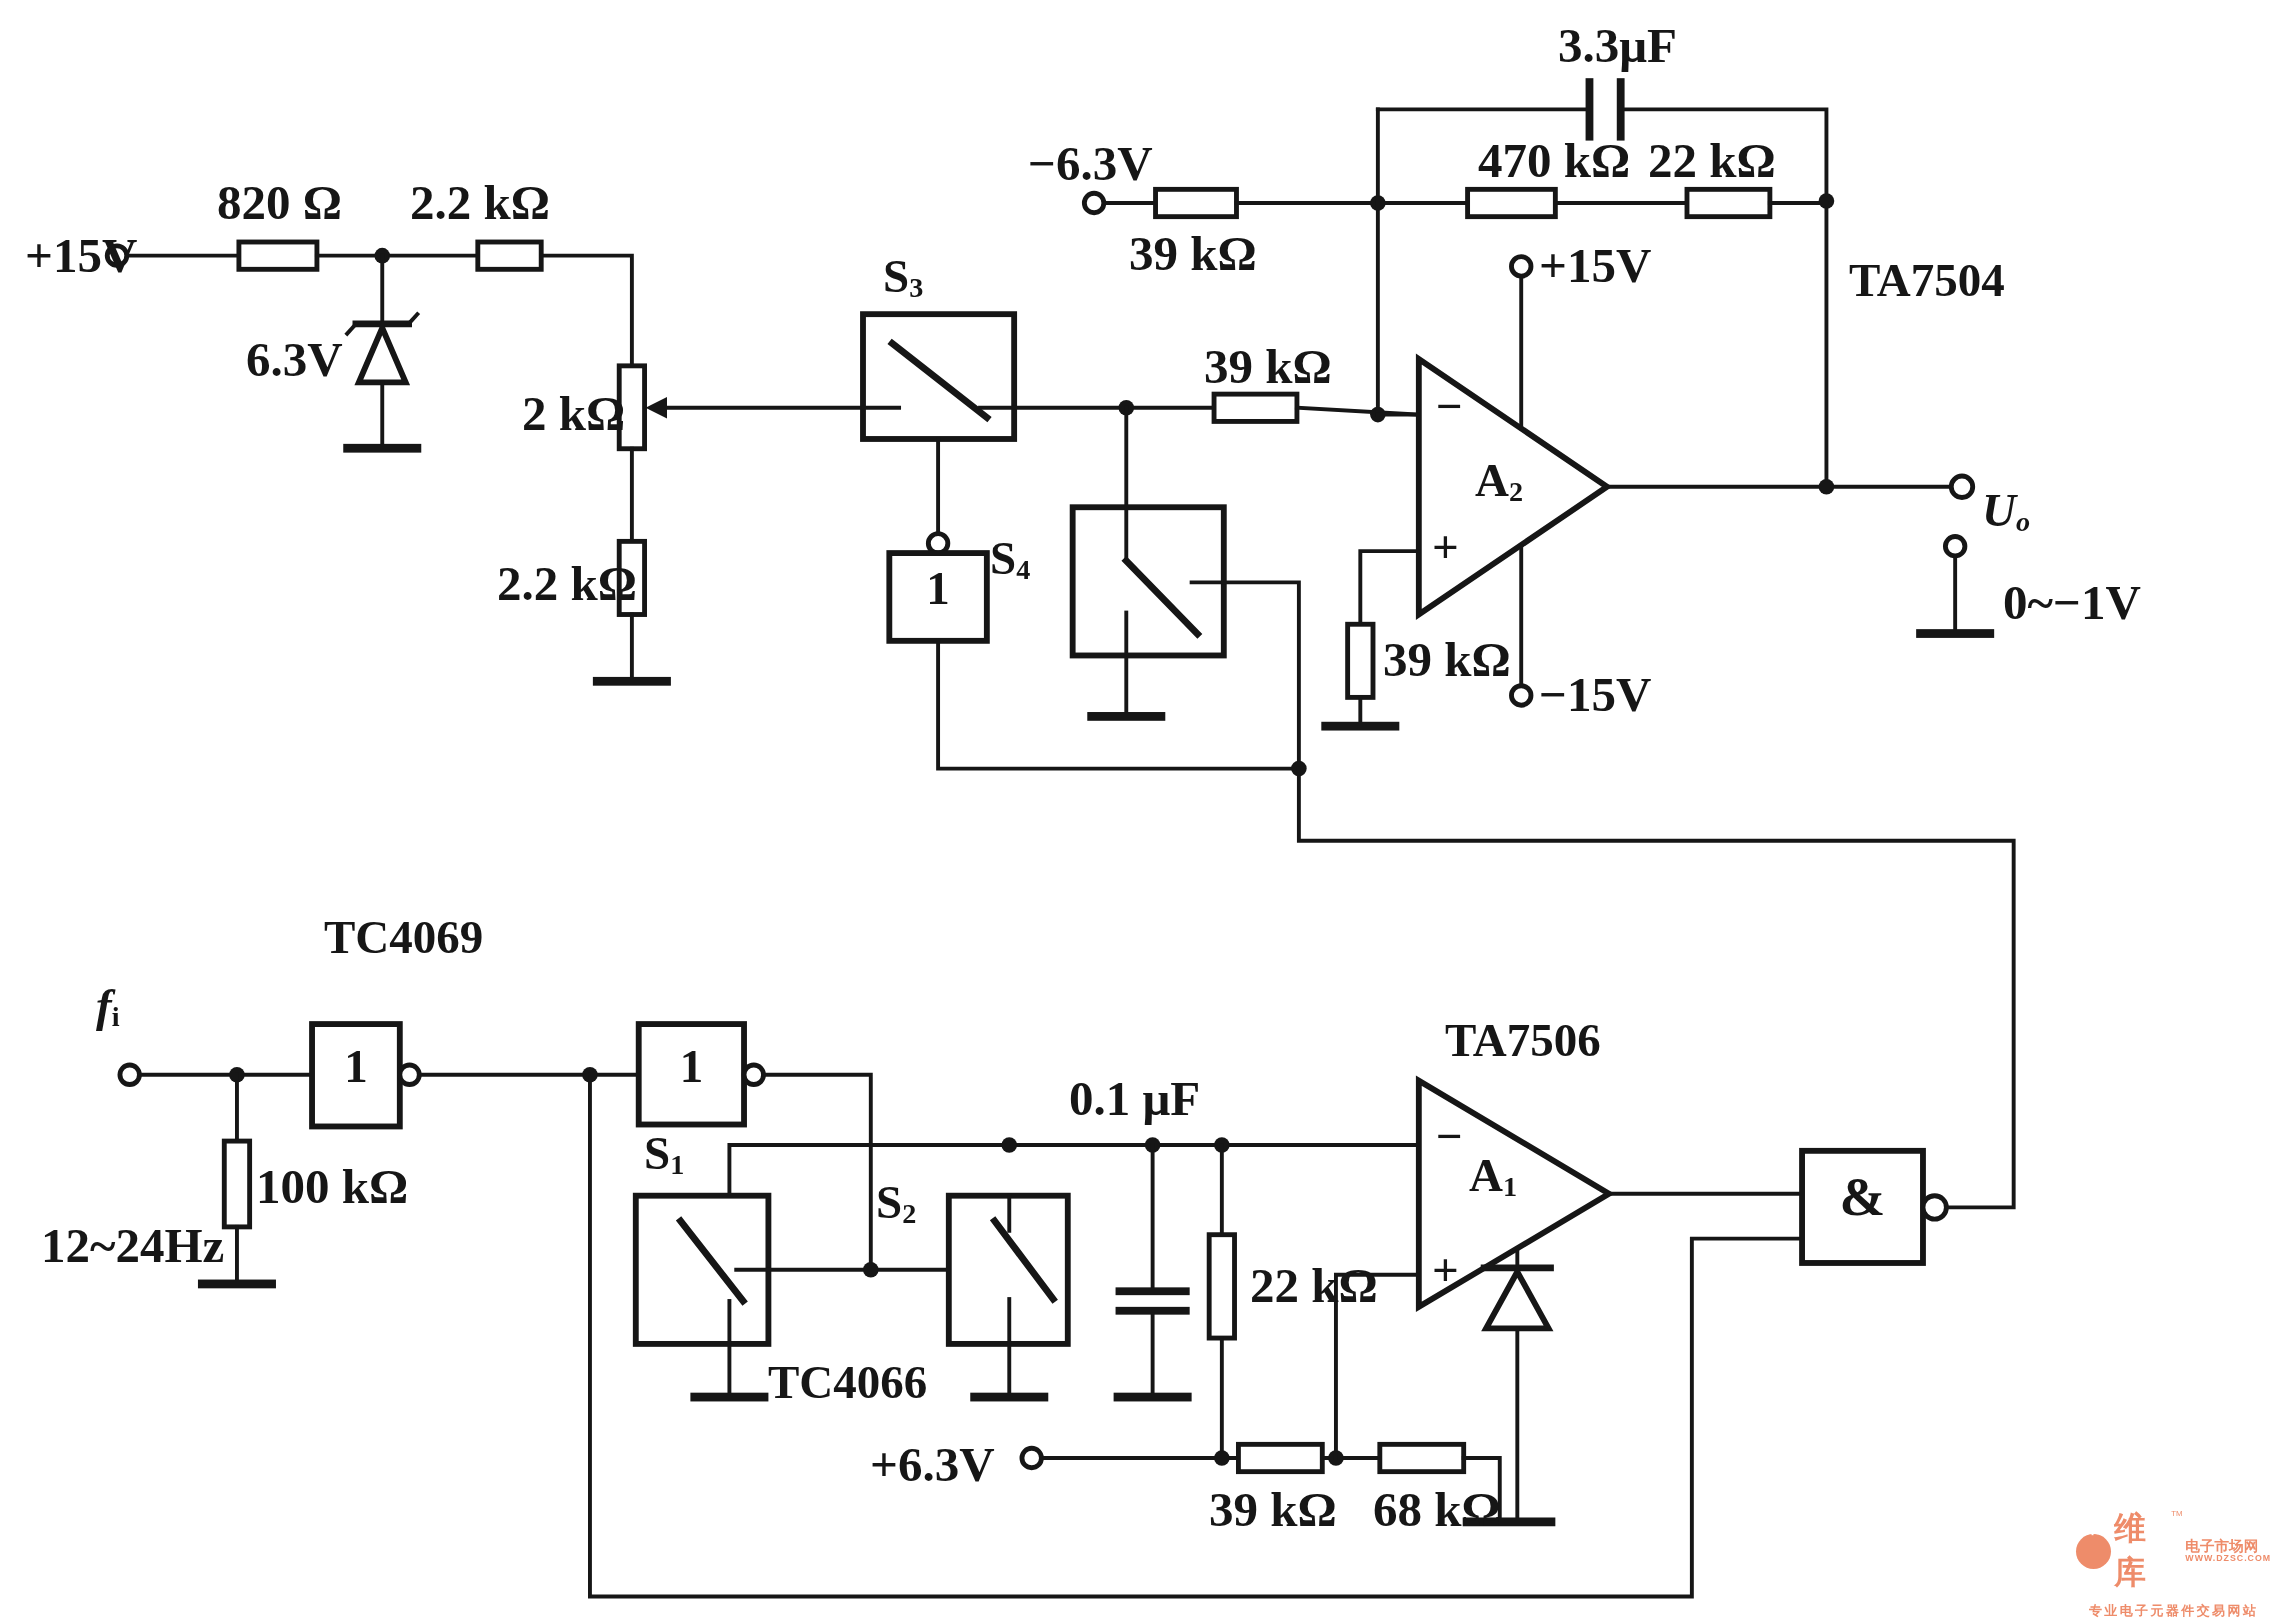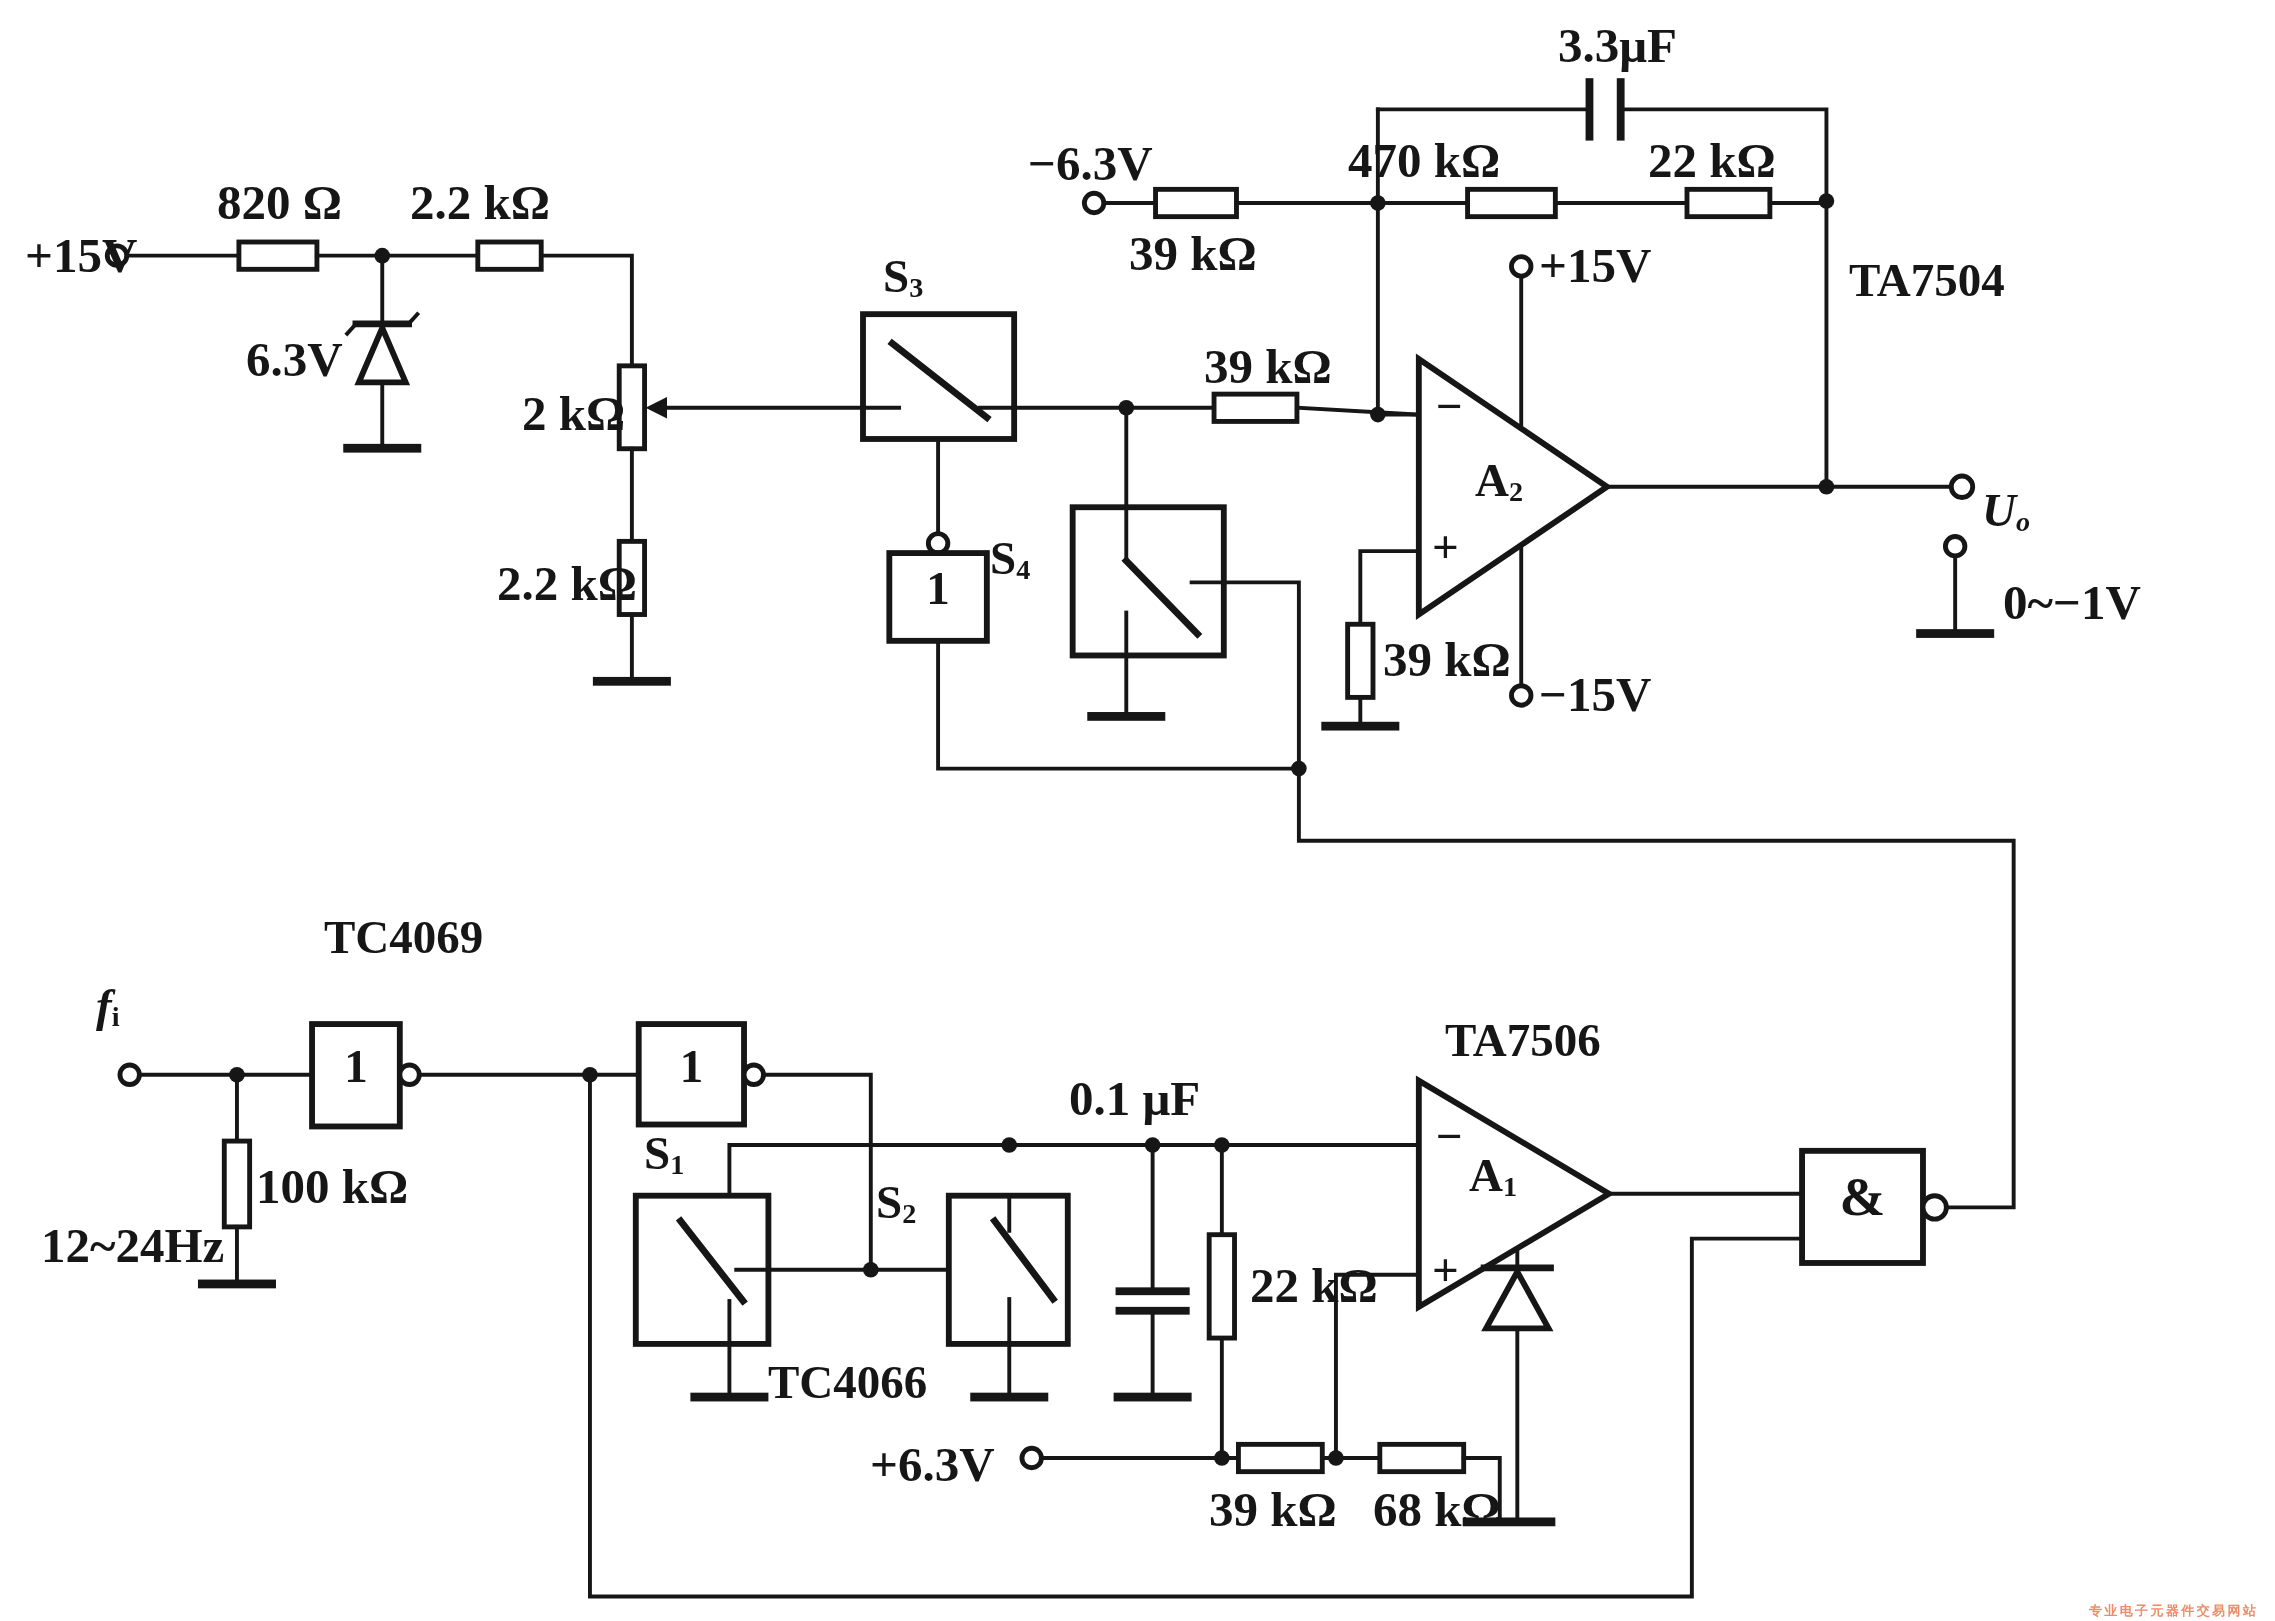--- a/index.html
+++ b/index.html
@@ -280,21 +280,21 @@
 <div class="lbl" style="left:522px;top:388px;">2 kΩ</div>
 <div class="lbl" style="left:497px;top:558px;">2.2 kΩ</div>
 
 <div class="lbl big" style="left:883px;top:252px;"><span>S</span><span class="sub">3</span></div>
 <div class="lbl big ctr" style="left:889px;top:564px;width:98px;">1</div>
 <div class="lbl big" style="left:990px;top:534px;"><span>S</span><span class="sub">4</span></div>
 
 <div class="lbl" style="left:1028px;top:138px;">−6.3V</div>
 <div class="lbl" style="left:1129px;top:228px;">39 kΩ</div>
 <div class="lbl" style="left:1204px;top:341px;">39 kΩ</div>
-<div class="lbl" style="left:1348px;top:135px;">470 kΩ</div>
+<div class="lbl" style="left:1478px;top:135px;">470 kΩ</div>
 <div class="lbl" style="left:1648px;top:135px;">22 kΩ</div>
 <div class="lbl" style="left:1558px;top:19.5px;">3.3μF</div>
 
 <div class="lbl" style="left:1539px;top:240px;">+15V</div>
 <div class="lbl" style="left:1539px;top:669px;">−15V</div>
 <div class="lbl big" style="left:1475px;top:456px;"><span>A</span><span class="sub">2</span></div>
 <div class="lbl big" style="left:1436px;top:382px;">−</div>
 <div class="lbl big" style="left:1432px;top:523px;">+</div>
 <div class="lbl big" style="left:1849px;top:256px;">TA7504</div>
 <div class="lbl" style="left:1383px;top:634px;">39 kΩ</div>
@@ -320,17 +320,37 @@
 <div class="lbl" style="left:1209px;top:1484px;">39 kΩ</div>
 <div class="lbl" style="left:1373px;top:1484px;">68 kΩ</div>
 
 <div class="lbl big" style="left:1445px;top:1016px;">TA7506</div>
 <div class="lbl big" style="left:1469px;top:1151px;"><span>A</span><span class="sub">1</span></div>
 <div class="lbl big" style="left:1436px;top:1112px;">−</div>
 <div class="lbl big" style="left:1432px;top:1246px;">+</div>
 <div class="lbl amp ctr" style="left:1802px;top:1168px;width:121px;">&amp;</div>
 
 <div id="wm">
+  <div class="row">
+    <div class="logo">
+      <svg width="35" height="35" viewBox="0 0 36 36">
+        <g stroke="#ffffff" stroke-width="2" fill="none">
+          <path d="M12,28 C12,18 10,14 8,11"></path>
+          <path d="M17,29 C17,17 17,12 17,7"></path>
+          <path d="M22,28 C22,18 25,14 28,11"></path>
+          <circle cx="8" cy="9" r="1.8" fill="#fff" stroke="none"></circle>
+          <circle cx="17" cy="5.5" r="1.8" fill="#fff" stroke="none"></circle>
+          <circle cx="28" cy="9" r="1.8" fill="#fff" stroke="none"></circle>
+        </g>
+      </svg>
+    </div>
+    <div class="brand">维库</div>
+    <div class="tm">TM</div>
+    <div class="col">
+      <div class="nm">电子市场网</div>
+      <div class="url">WWW.DZSC.COM</div>
+    </div>
+  </div>
   <div class="slogan">专业电子元器件交易网站</div>
 </div>
 
 </div>
 
 
 </body></html>

